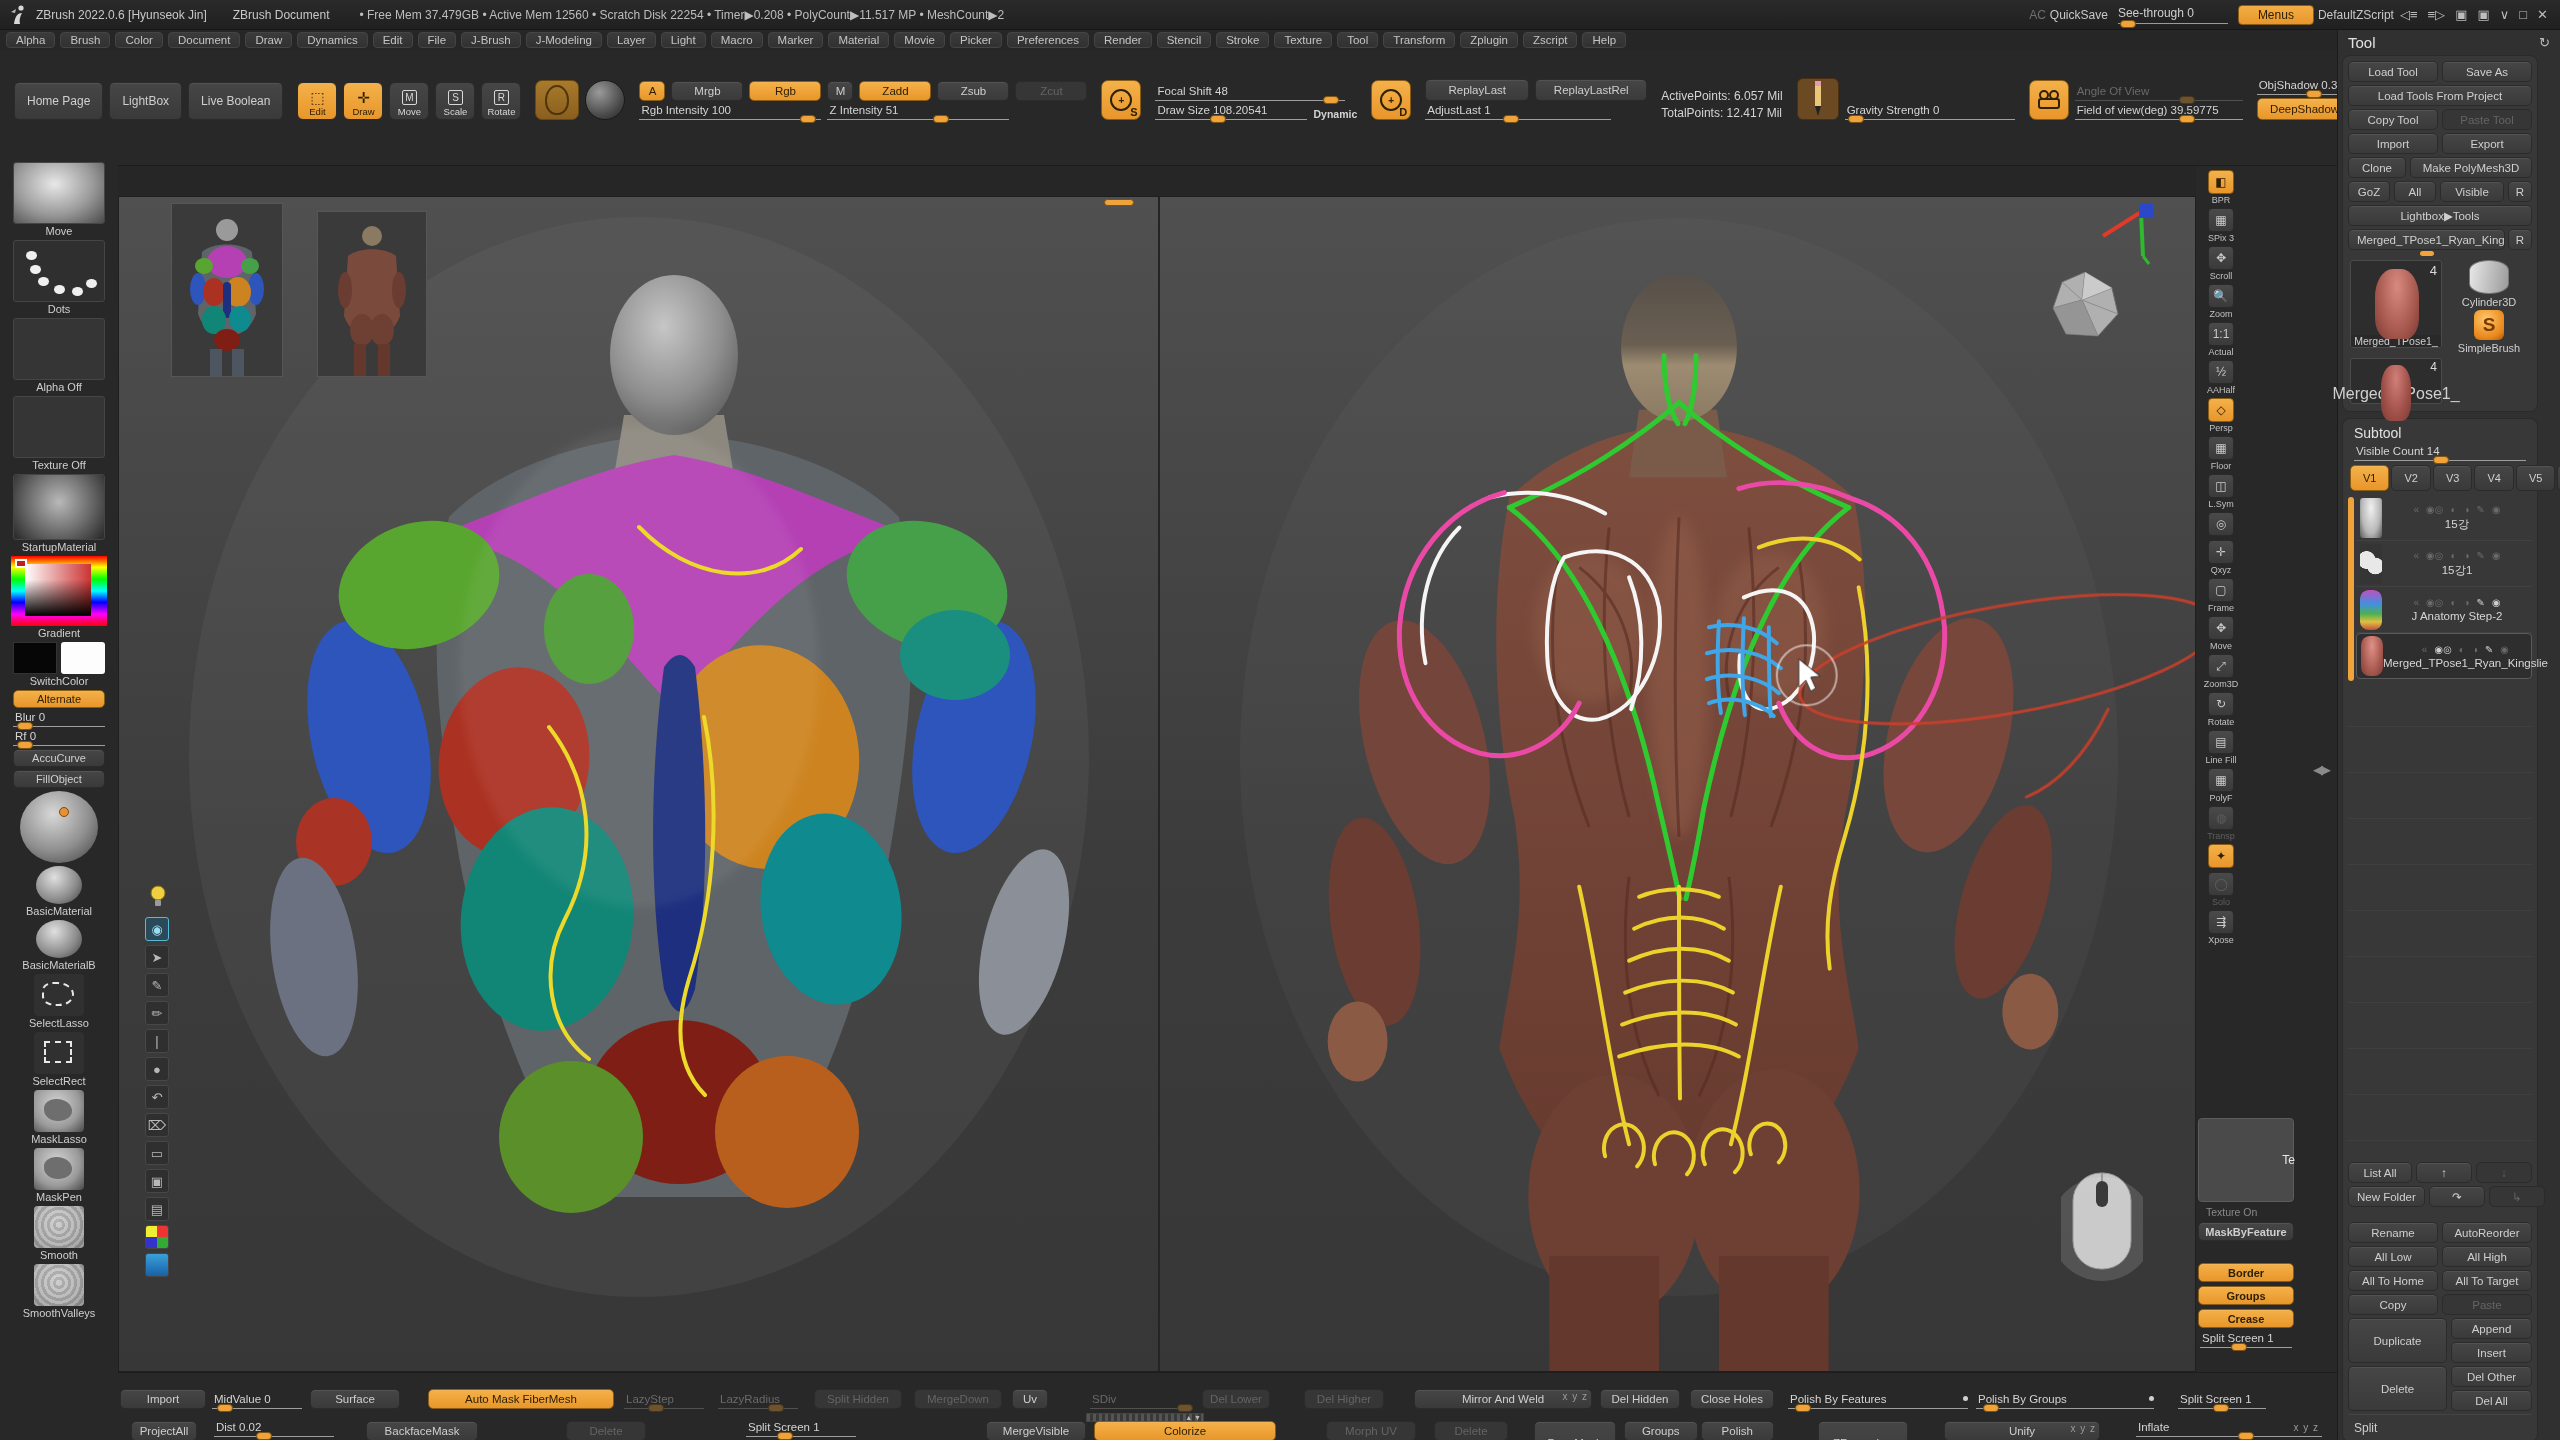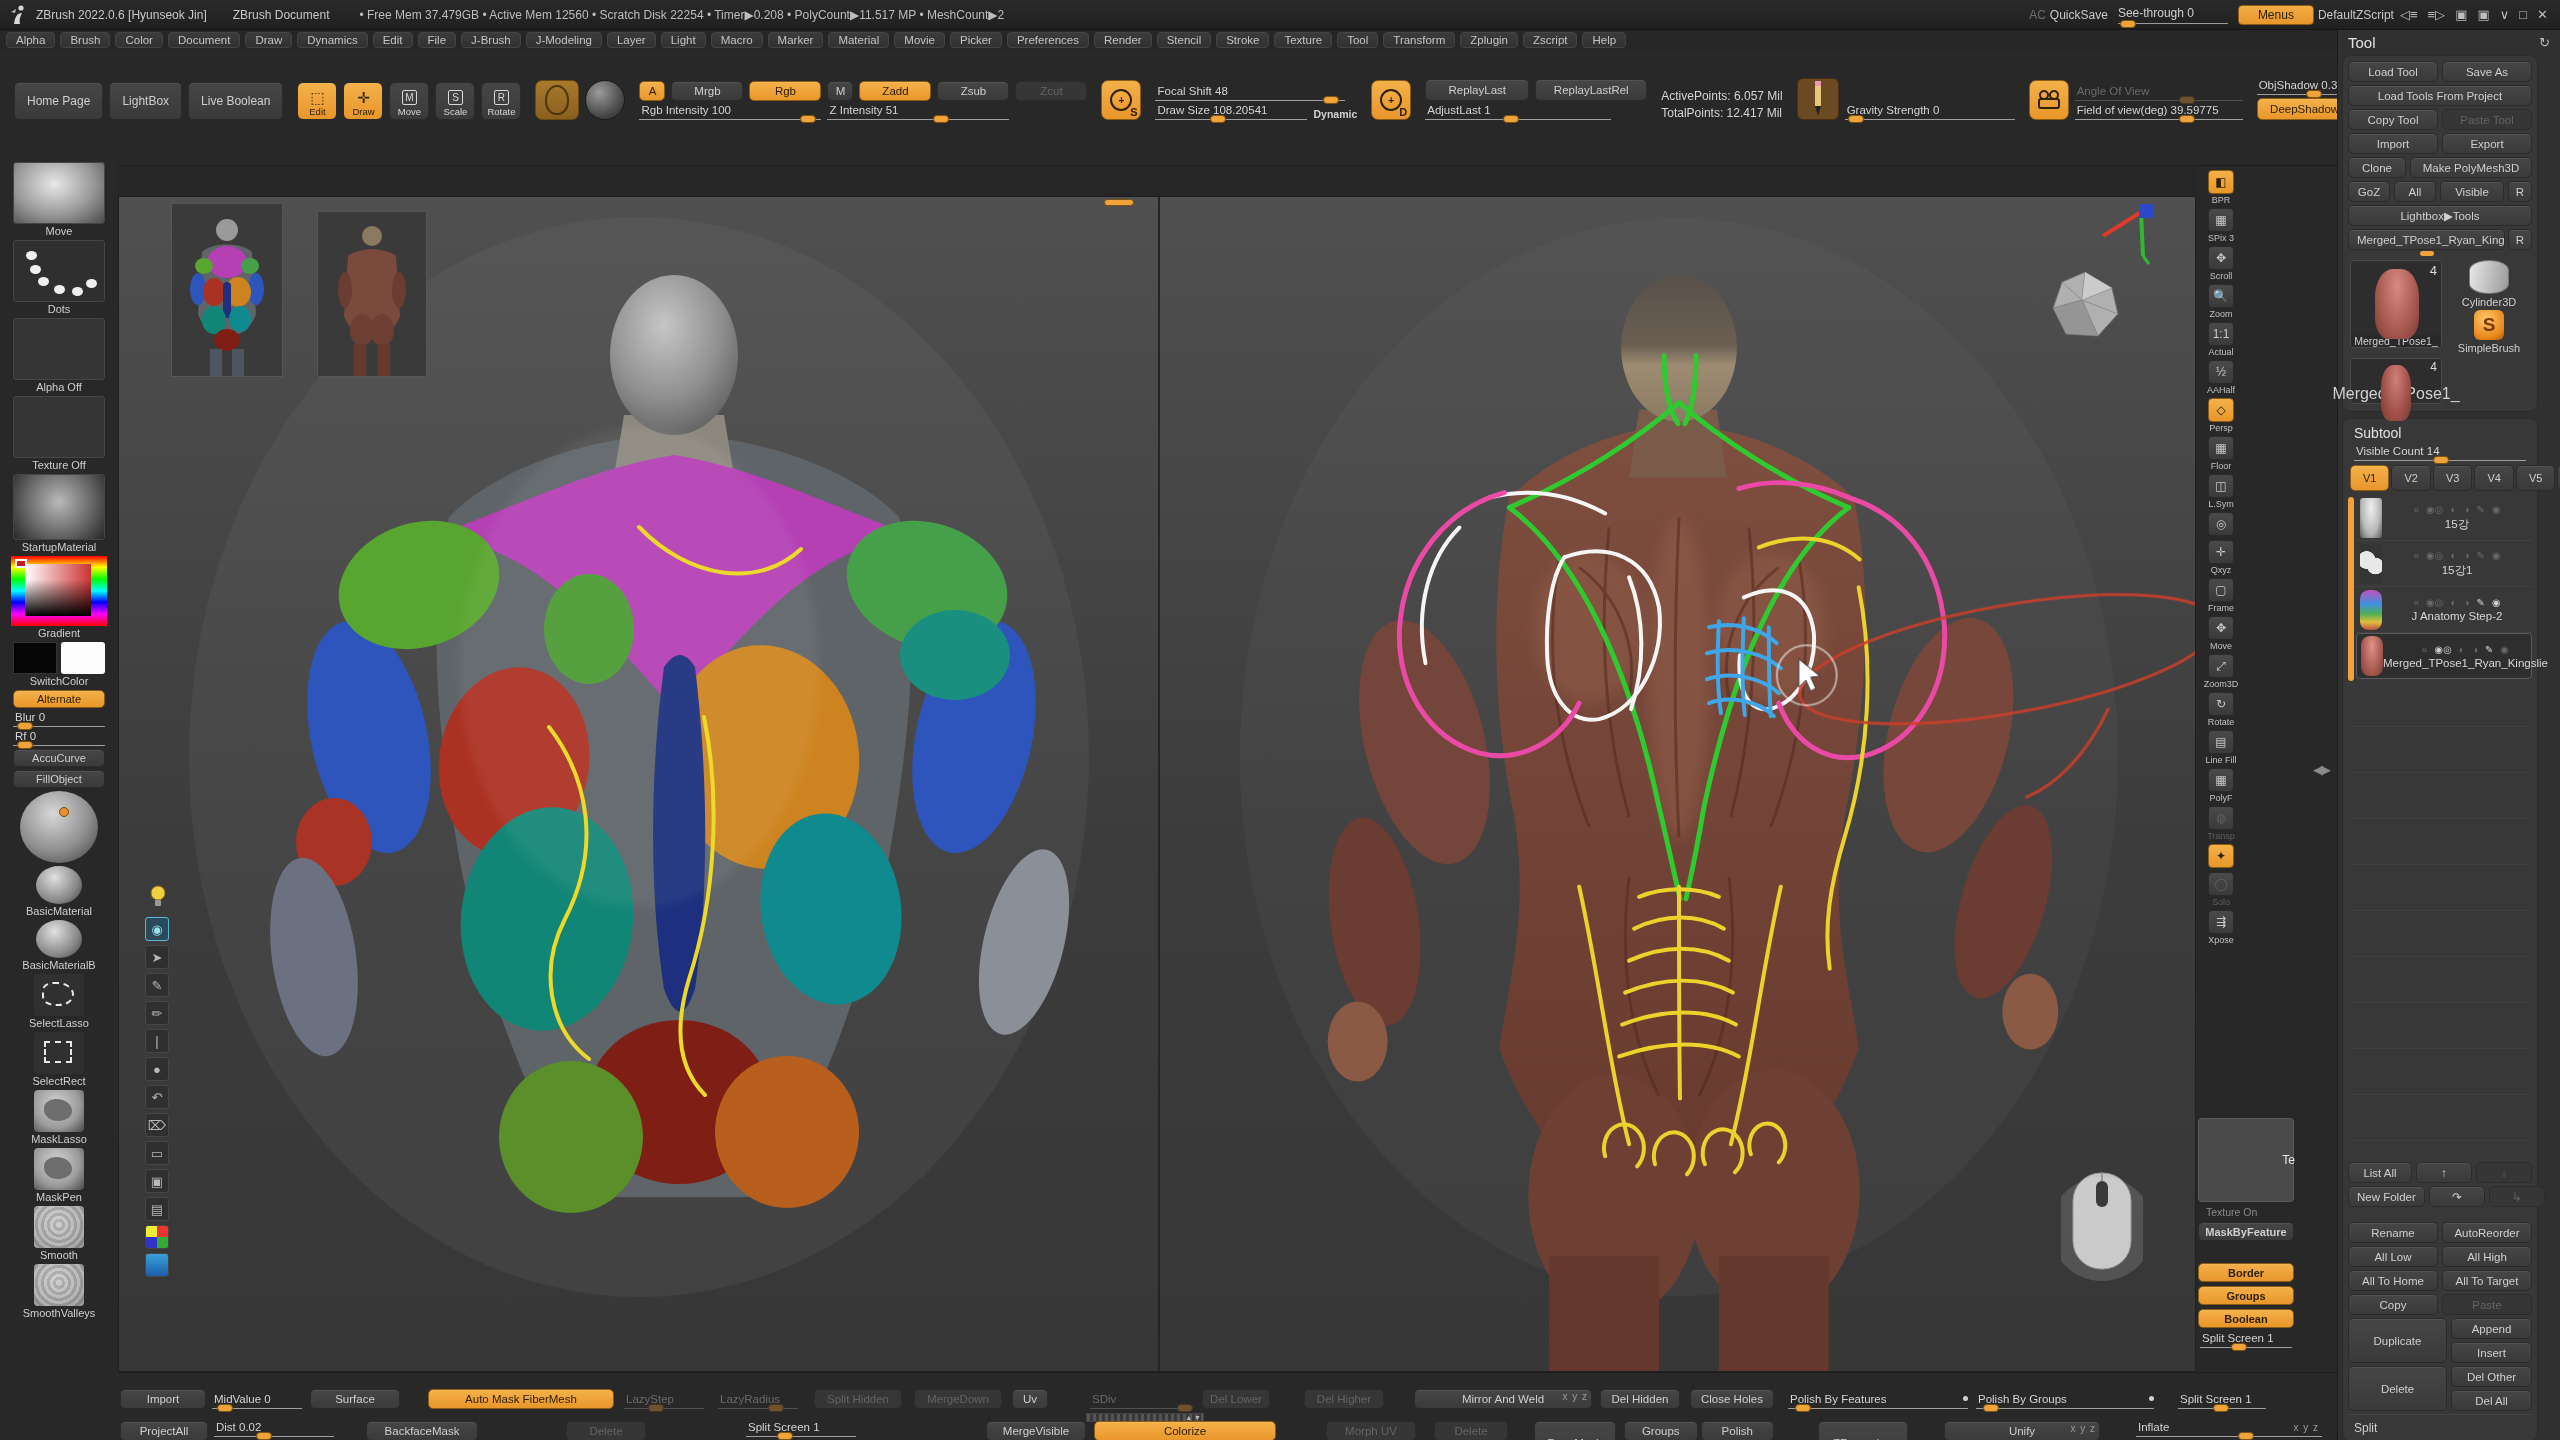--- a/index.html
+++ b/index.html
@@ -841,21 +841,21 @@
     <div class="divhandle">◀▶</div>
     <div class="rz-bottom">
       <div class="tepanel">
         <span class="telab">Te</span>
       </div>
       <span class="texlab">Texture On</span>
       <button class="btn rz-btn">MaskByFeature</button>
       <div style="height:14px"></div>
       <button class="btn rz-btn active">Border</button>
       <button class="btn rz-btn active">Groups</button>
-      <button class="btn rz-btn active">Boolean</button>
+      <button class="btn rz-btn active">Crease</button>
       <div class="sl rz-sl">
         <span class="lab">Split Screen 1</span>
         <div class="trk">
             <i class="knob" style="left:34%"></i>
           </div>
       </div>
     </div>
   </div>
 
   <div class="bottombar">
@@ -931,21 +931,21 @@
           <div class="trk">
             <i class="knob" style="left: 40%;"></i>
           </div>
         </div>
       </div>
     <div class="hscroll">
         <span>▲</span>
         <span>▼</span>
       </div>
     <div class="bb-row2">
-        <div class="stackw" style="width: 88px;">
+        <div class="stackw" style="width: 88px; align-items: center;">
           <button class="btn h20">ProjectAll</button>
         </div>
         <i class="gap" style="width: 6px;"></i>
         <div class="stackw" style="width: 120px;">
           <div class="sl">
             <span class="lab">Dist 0.02</span>
             <div class="trk">
               <i class="knob" style="left: 35%;"></i>
             </div>
           </div>

